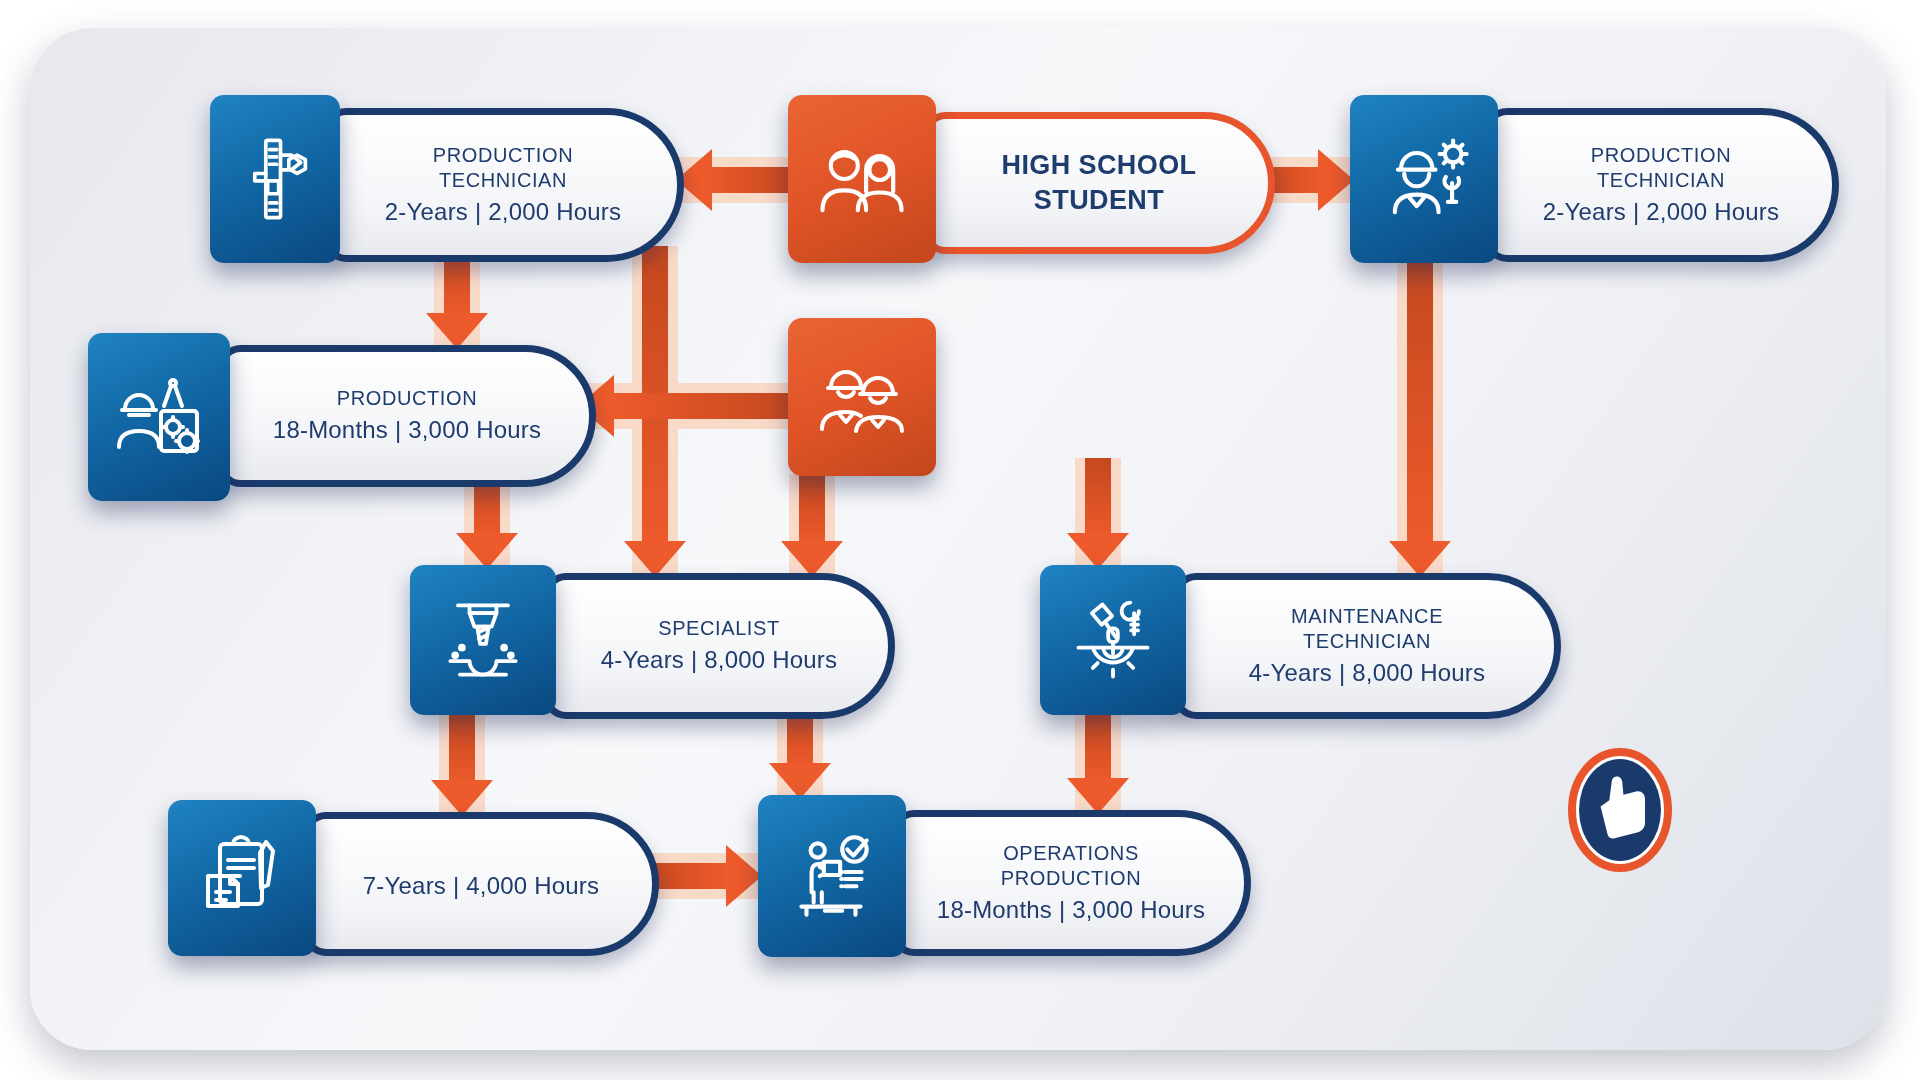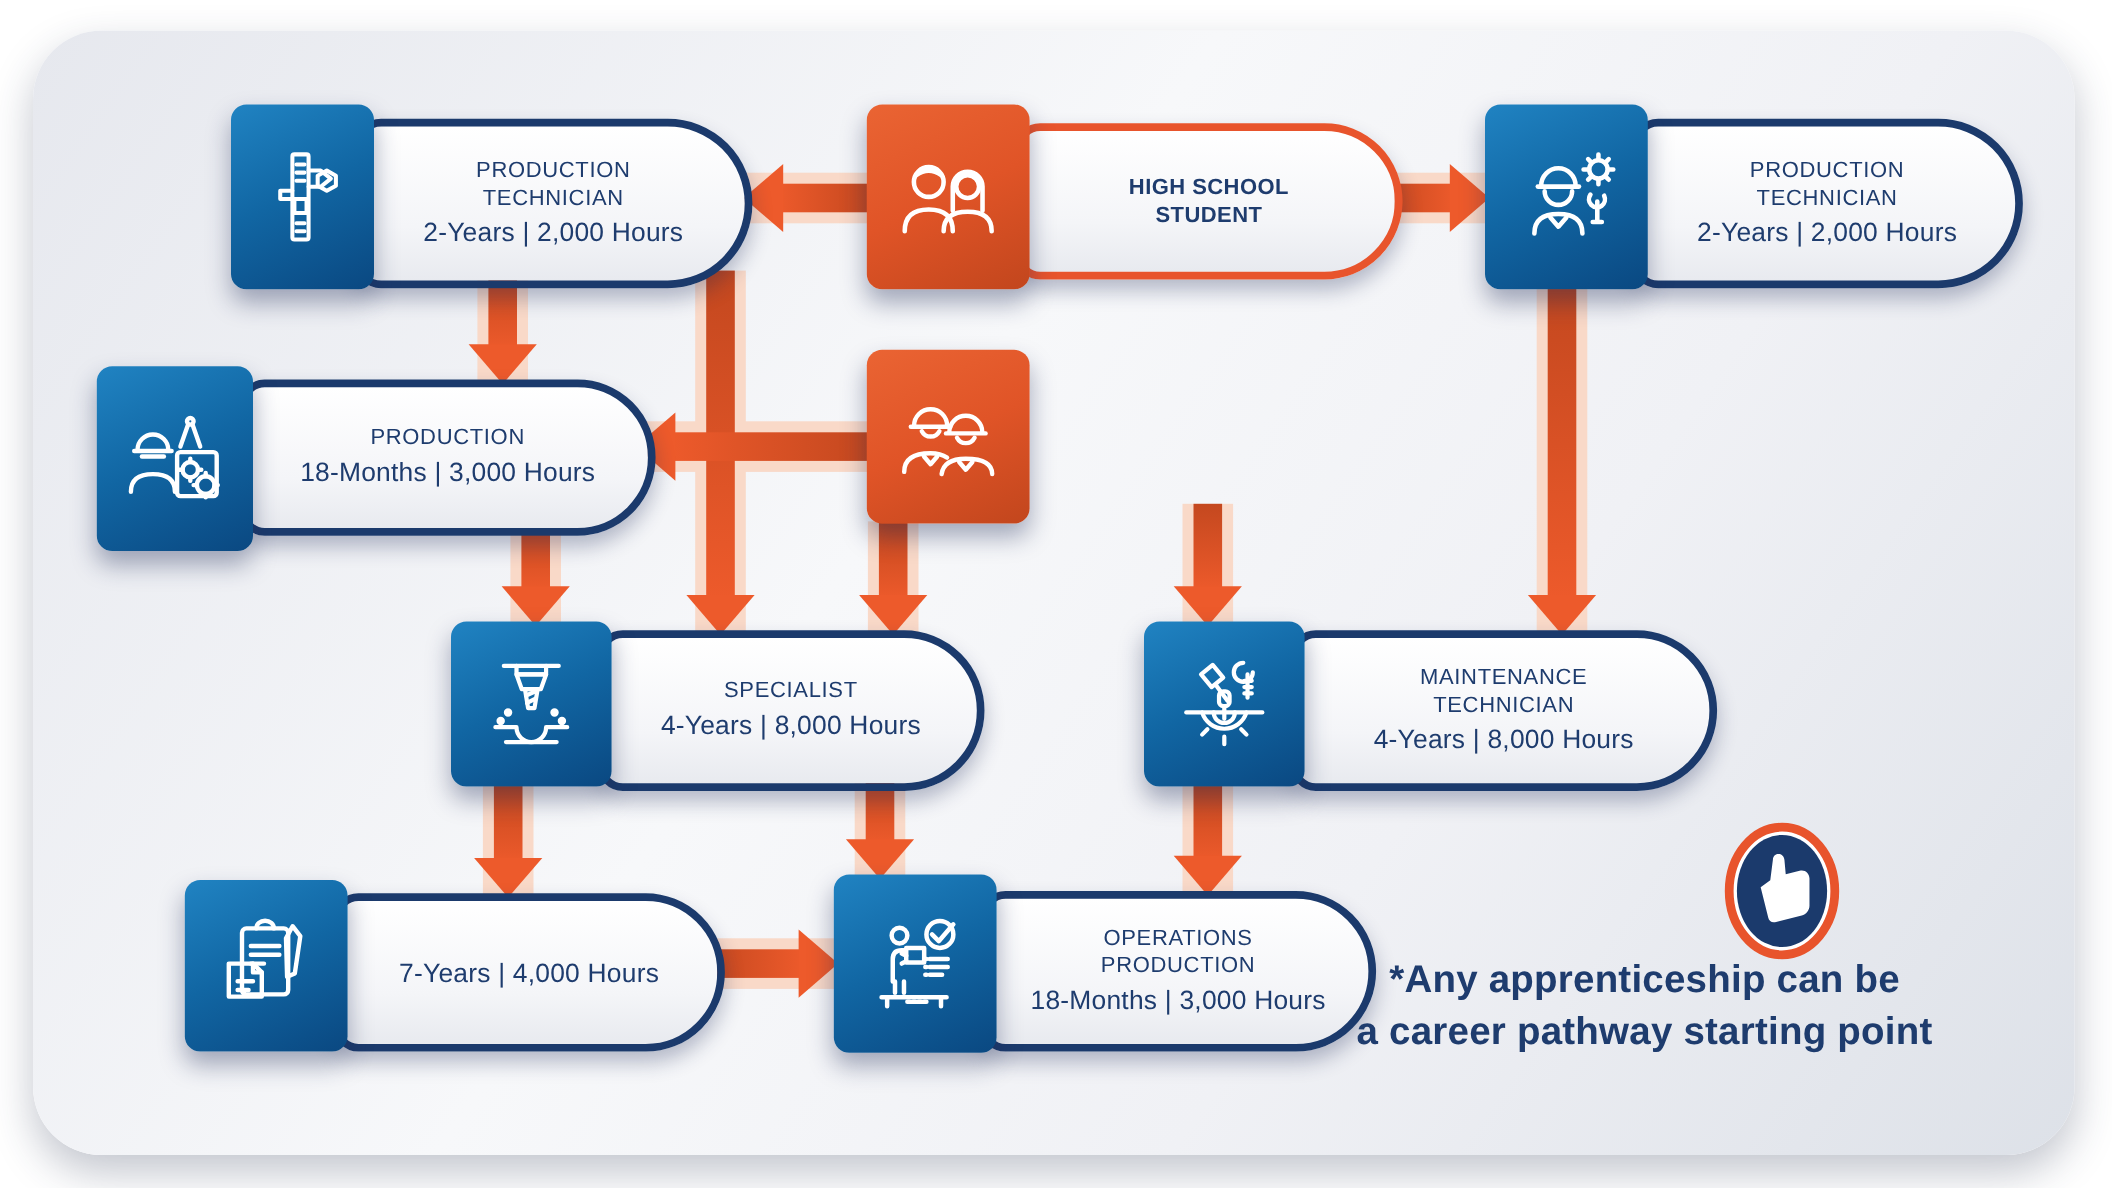--- a/index.html
+++ b/index.html
@@ -13,21 +13,21 @@
         border-radius:26px 82px 82px 26px;box-shadow:0 10px 18px rgba(25,40,85,.30);text-align:center;}
   .pill.navyb{border:7px solid #1b3a6c;}
   .pill.orangeb{border:7px solid #e8542c;}
   .iconbox{position:absolute;z-index:4;display:flex;align-items:center;justify-content:center;
         border-radius:14px;box-shadow:0 12px 22px rgba(25,40,85,.38);}
   .iconbox.blue{background:linear-gradient(155deg,#2083c2 0%,#1166a3 48%,#0a4881 100%);}
   .iconbox.orange{background:linear-gradient(155deg,#ea6433 0%,#e05427 50%,#c2461d 100%);}
   .iconbox svg{display:block;}
   .t1{color:#1e3c6e;font-size:20px;letter-spacing:.6px;line-height:1.25;}
   .t2{color:#1e3c6e;font-size:24px;letter-spacing:.2px;line-height:1.3;margin-top:3px;}
-  .tb{color:#1e3c6e;font-size:20px;font-weight:bold;letter-spacing:.4px;line-height:1.3;}
+  .tb{color:#1e3c6e;font-size:27px;font-weight:bold;letter-spacing:.4px;line-height:1.3;}
   .tm{color:#1e3c6e;font-size:22px;font-weight:bold;letter-spacing:.3px;line-height:1.3;}
   .or{color:#e8542c;font-size:20px;font-weight:bold;line-height:1.15;}
   #arrows div{position:absolute;}
   #arrows .trail{background:#f9d9c8;z-index:1;}
   #arrows .shaft{z-index:2;}
   #arrows .head{width:0;height:0;z-index:2;}
   .note{position:absolute;left:1180px;top:868px;width:630px;z-index:3;text-align:center;
         color:#1e3c6e;font-weight:bold;font-size:35px;line-height:1.33;letter-spacing:.2px;}
   .logo{position:absolute;left:1566px;top:746px;z-index:3;}
 </style>
@@ -242,17 +242,13 @@
 
   <div class="logo">
     <svg width="108" height="128" viewBox="0 0 108 128">
       <ellipse cx="54" cy="64" rx="48" ry="58" fill="#ffffff" stroke="#e8542c" stroke-width="8"></ellipse>
       <ellipse cx="54" cy="64" rx="41" ry="51" fill="#1b3a6c"></ellipse>
       <g transform="rotate(-14 54 64)">
         <path d="M36 90 V56 l10 -4 7 -18 c2 -6 11 -4 10 3 l-2 13 h13 c5 0 8 4 7 9 l-6 24 c-1 4 -5 7 -9 7 H42 c-4 0 -6 -2 -6 -6 z" fill="#ffffff"></path>
       </g>
     </svg>
   </div>
-  <div class="note">
-    <div>*Any apprenticeship can be</div>
-    <div>a career pathway starting point</div>
-  </div>
 </div>
 
 </body></html>

